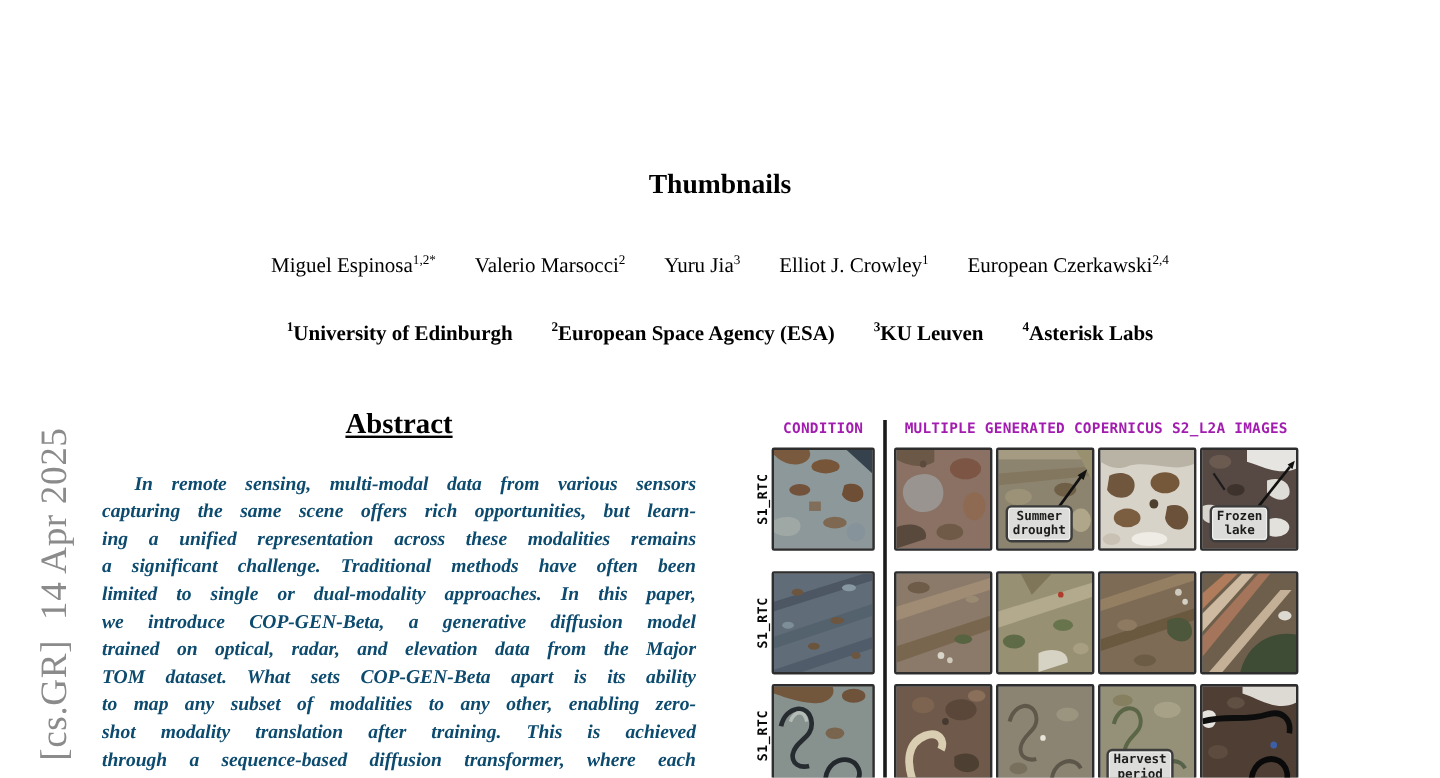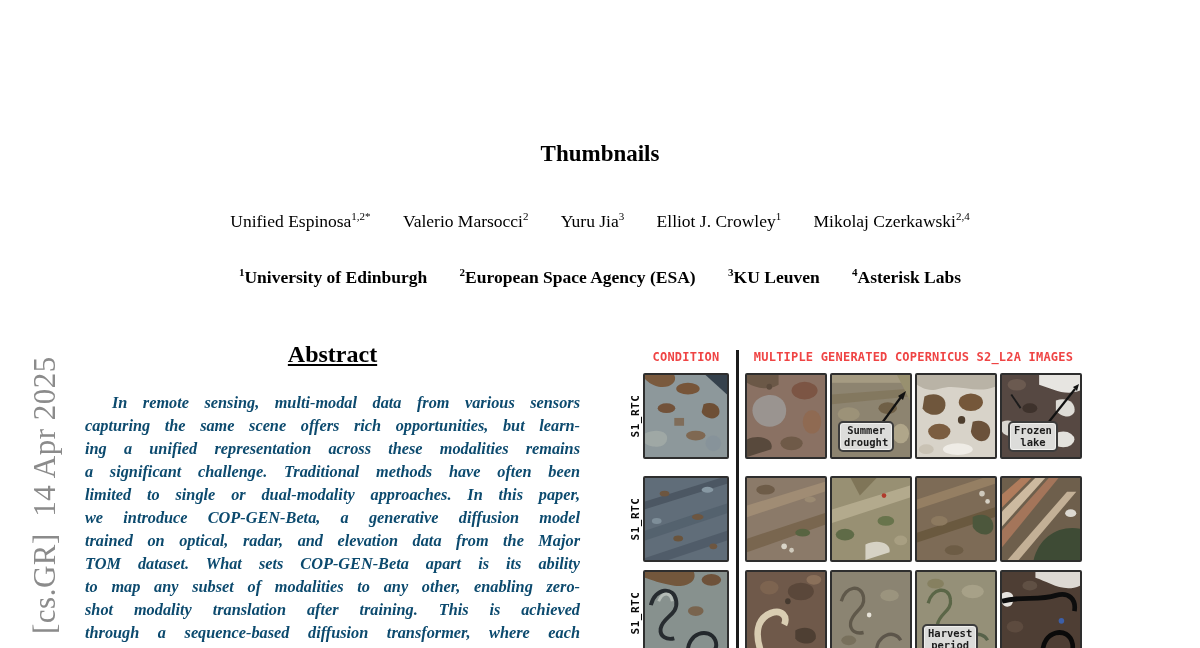--- a/index.html
+++ b/index.html
@@ -33,21 +33,21 @@
   .abs-line { font-style:italic; font-weight:600; font-size:16.3px; line-height:23px;
               text-align:justify; text-align-last:justify; color:#0c4a6e; }
   .abs-line.first { text-indent:27px; }
 
   
   .figure { position:absolute; left:630px; top:350px; width:460px; height:304px; }
   .fig-divider { position:absolute; left:106px; top:0; width:2.5px; height:304px;
                  background:#1b1b1b; }
   .fig-header { position:absolute; top:0; font-family:"DejaVu Sans Mono", monospace;
                 font-weight:bold; font-size:12px; letter-spacing:0.2px;
-                text-align:center; color:#ef4444; white-space:nowrap; }
+                text-align:center; color:#a21caf; white-space:nowrap; }
   .cond-header { left:13px; width:86px; }
   .gen-header  { left:115px; width:337px; }
 
   .fig-row { position:absolute; left:0; width:460px; height:86px; }
   .row-0 { top:23px; } .row-1 { top:126px; } .row-2 { top:220px; }
 
   .row-label { position:absolute; left:-36px; top:36px; width:84px; height:14px;
                transform:rotate(-90deg);
                font-family:"DejaVu Sans Mono", monospace; font-weight:bold;
                font-size:11px; letter-spacing:0.5px; text-align:center; color:#0a0a0a; }
@@ -73,25 +73,25 @@
 <div class="page">
 
   <div class="arxiv-stamp">[cs.GR]  14 Apr 2025</div>
 
   <h1 class="title" style="margin:0; font-size:23px;">
     <br>
     <span>Thumbnails</span>
   </h1>
 
   <div class="authors">
-    <span class="author"><span>Unified Espinosa</span><sup>1,2*</sup></span>
+    <span class="author"><span>Miguel Espinosa</span><sup>1,2*</sup></span>
     <span class="author"><span>Valerio Marsocci</span><sup>2</sup></span>
     <span class="author"><span>Yuru Jia</span><sup>3</sup></span>
     <span class="author"><span>Elliot J. Crowley</span><sup>1</sup></span>
-    <span class="author"><span>Mikolaj Czerkawski</span><sup>2,4</sup></span>
+    <span class="author"><span>European Czerkawski</span><sup>2,4</sup></span>
   </div>
 
   <div class="affils">
     <span class="affil"><sup>1</sup><span>University of Edinburgh</span></span>
     <span class="affil"><sup>2</sup><span>European Space Agency (ESA)</span></span>
     <span class="affil"><sup>3</sup><span>KU Leuven</span></span>
     <span class="affil"><sup>4</sup><span>Asterisk Labs</span></span>
   </div>
 
   <div class="left-col">

